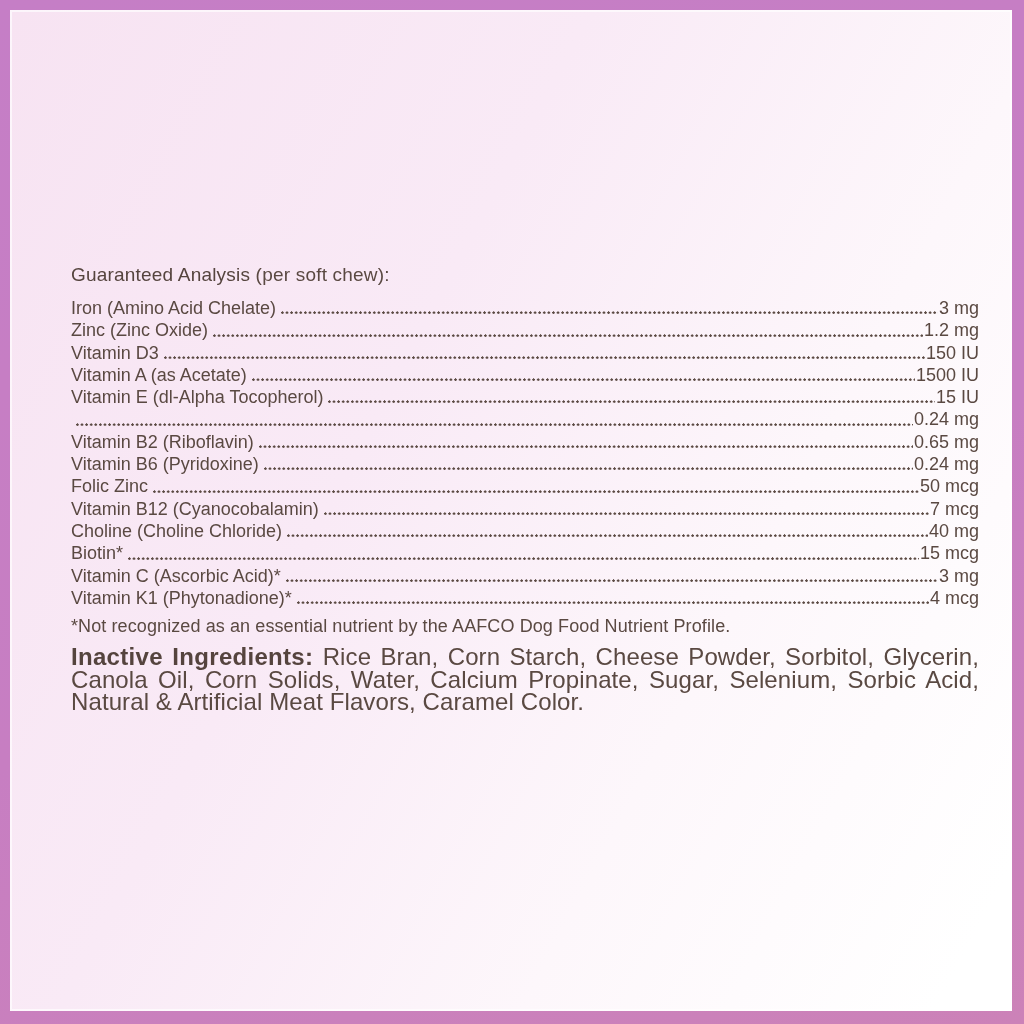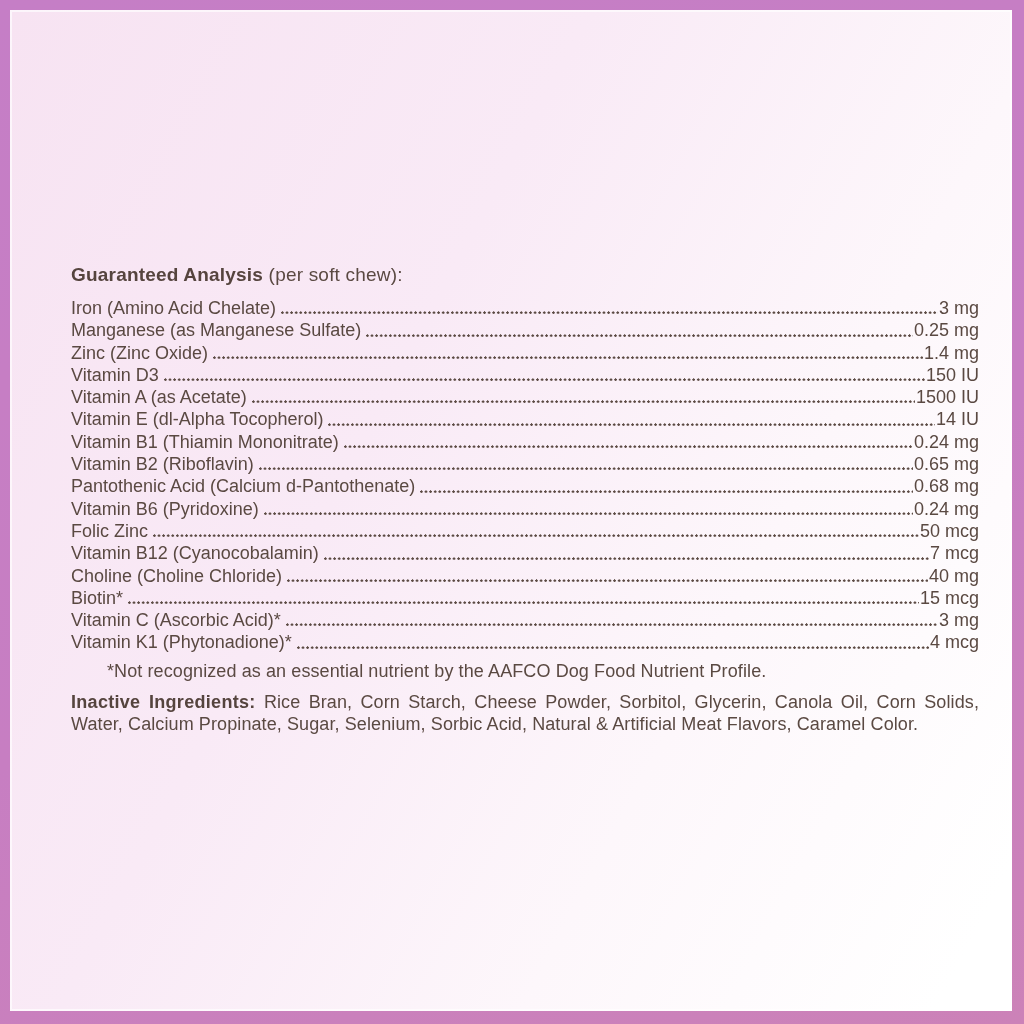--- a/index.html
+++ b/index.html
@@ -22,21 +22,21 @@
   .content {
     position: absolute;
     left: 61px; top: 252px; width: 908px;
     color: #5a4942;
   }
   .heading {
     font-size: 19px; line-height: 26px;
     margin-bottom: 9px;
     letter-spacing: 0.2px;
   }
-  .heading .bold { font-weight: bold; color: #55443e; }
+  .heading .bold { font-weight: normal; color: #55443e; }
   .rows { }
   .row {
     display: flex; align-items: baseline;
     font-size: 18px; line-height: 22.3px;
     white-space: nowrap;
     text-align: center;
   }
   .leader {
     flex: 1 1 auto;
     align-self: flex-end;
@@ -44,24 +44,23 @@
     margin: 0 1px 4px 5px;
     background-image: radial-gradient(circle at 1.4px 1.6px, #5c4b44 1.05px, rgba(0,0,0,0) 1.45px);
     background-size: 4.6px 4px;
     background-repeat: repeat-x;
   }
   .value { flex: 0 0 auto; }
   .footnote {
     font-size: 18px; line-height: 23px;
     margin-top: 6px;
     letter-spacing: 0.1px;
-    margin-left: 36px;
   }
   .inactive {
-    font-size: 18px; line-height: 22.6px;
+    font-size: 24px; line-height: 22.6px;
     margin-top: 8px;
     text-align: justify;
     letter-spacing: 0.1px;
   }
   .inactive .bold { font-weight: bold; color: #55443e; letter-spacing: 0.3px; }
 </style>
 </head>
 <body>
 
 <div class="frame">
@@ -74,67 +73,56 @@
 
       <div class="rows">
 
           <div class="row">
             <span class="name">Iron (Amino Acid Chelate)</span>
             <span class="leader"></span>
             <span class="value">3 mg</span>
           </div>
 
 
-          <div class="row">
-            <span class="name">Manganese (as Manganese Sulfate)</span>
-            <span class="leader"></span>
-            <span class="value">0.25 mg</span>
-          </div>
 
           <div class="row">
             <span class="name">Zinc  (Zinc  Oxide)</span>
             <span class="leader"></span>
-            <span class="value">1.4  mg</span>
+            <span class="value">1.2  mg</span>
           </div>
 
           <div class="row">
             <span class="name">Vitamin D3</span>
             <span class="leader"></span>
             <span class="value">150 IU</span>
           </div>
 
           <div class="row">
             <span class="name">Vitamin A (as Acetate)</span>
             <span class="leader"></span>
             <span class="value">1500 IU</span>
           </div>
 
           <div class="row">
             <span class="name">Vitamin E (dl-Alpha Tocopherol)</span>
             <span class="leader"></span>
-            <span class="value">14 IU</span>
+            <span class="value">15 IU</span>
           </div>
 
           <div class="row">
-            <span class="name">Vitamin B1 (Thiamin Mononitrate)</span>
             <span class="leader"></span>
             <span class="value">0.24 mg</span>
           </div>
 
           <div class="row">
             <span class="name">Vitamin B2 (Riboflavin)</span>
             <span class="leader"></span>
             <span class="value">0.65 mg</span>
           </div>
 
-          <div class="row">
-            <span class="name">Pantothenic Acid (Calcium d-Pantothenate)</span>
-            <span class="leader"></span>
-            <span class="value">0.68 mg</span>
-          </div>
 
 
           <div class="row">
             <span class="name">Vitamin B6 (Pyridoxine)</span>
             <span class="leader"></span>
             <span class="value">0.24 mg</span>
           </div>
 
           <div class="row">
             <span class="name">Folic Zinc</span>

